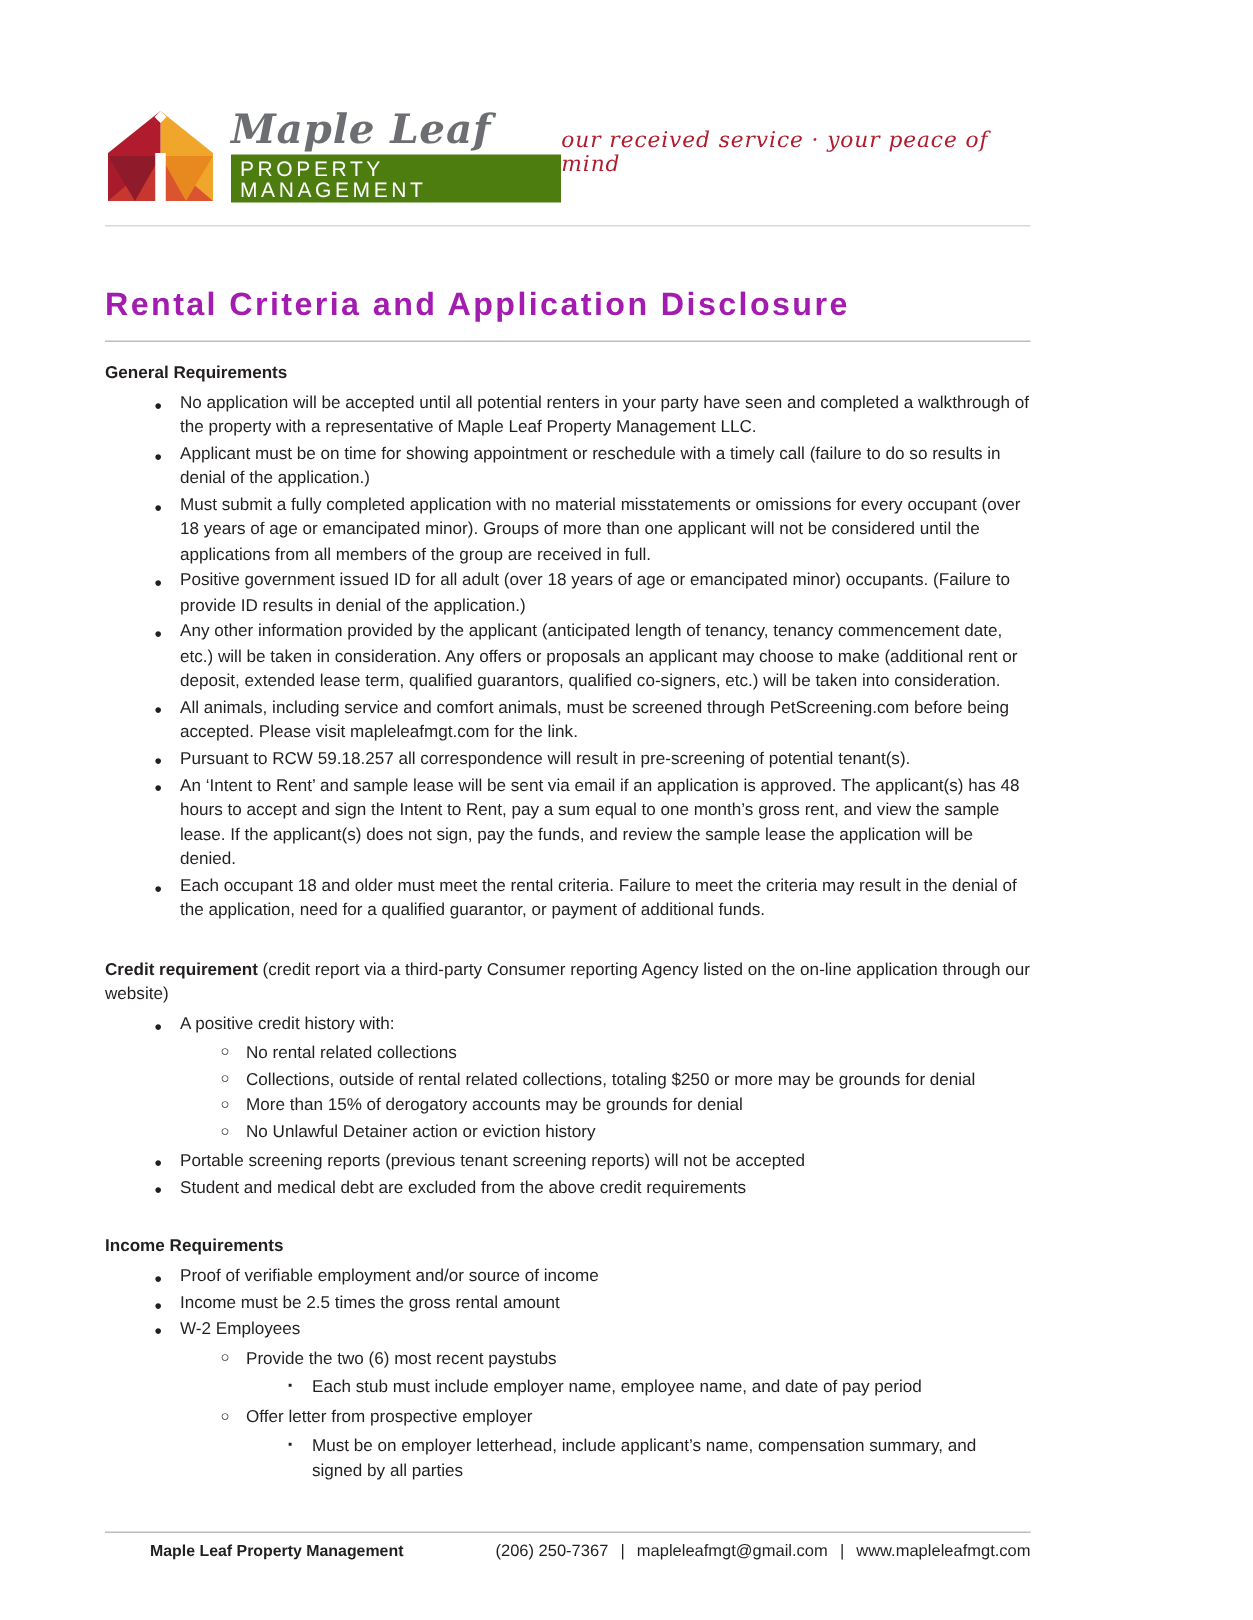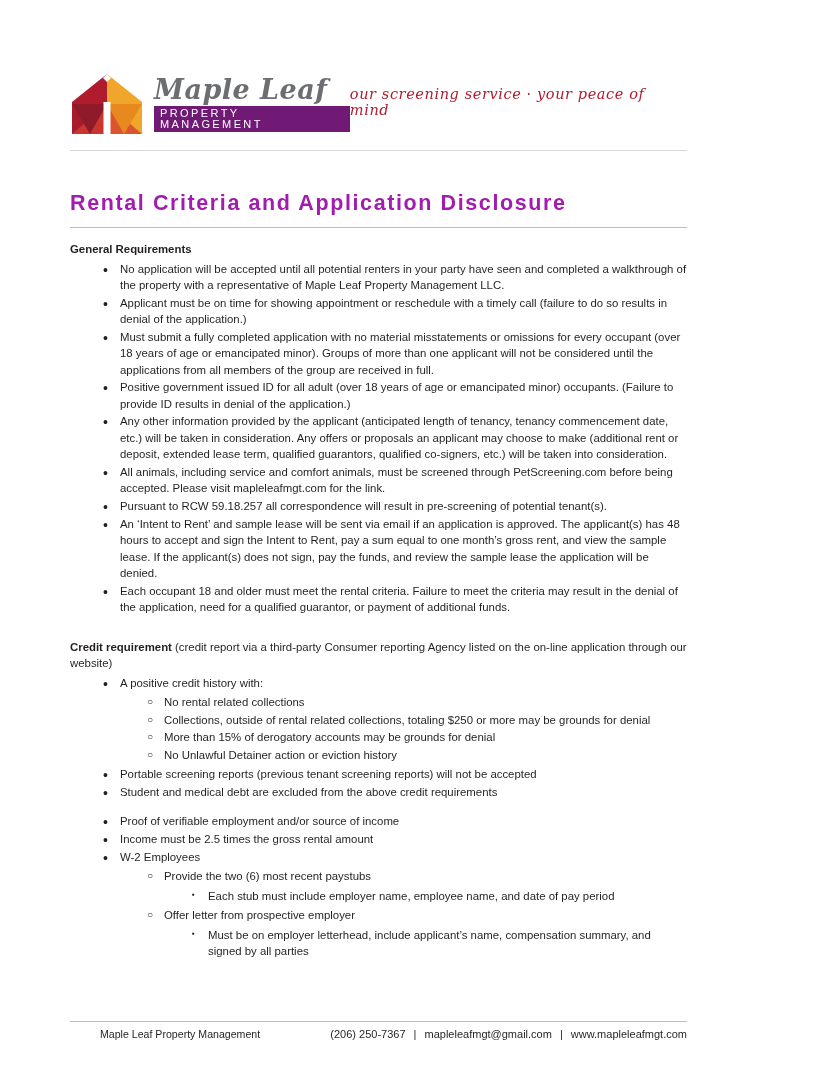--- a/index.html
+++ b/index.html
@@ -50,24 +50,24 @@
   .brand-name {
     font-family: "DejaVu Serif", serif;
     font-style: italic;
     font-weight: bold;
     font-size: 27px;
     color: #6d6e71;
     letter-spacing: 0.5px;
   }
   .brand-sub {
     font-family: "Liberation Sans", sans-serif;
-    font-size: 11px;
+    font-size: 14px;
     letter-spacing: 2.4px;
     color: #ffffff;
-    background: #701a75;
+    background: #4d7c0f;
     padding: 2px 4px 2px 6px;
     margin-top: 3px;
     width: fit-content;
   }
   .tagline {
     font-family: "DejaVu Serif", serif;
     font-style: italic;
     font-size: 14.5px;
     color: #b01c2e;
     letter-spacing: 0.6px;
@@ -162,21 +162,21 @@
     right: 70px;
     bottom: 40px;
     border-top: 1px solid #bdbdbd;
     padding-top: 6px;
     display: flex;
     align-items: baseline;
     justify-content: space-between;
     font-size: 10.6px;
   }
   .footer-left {
-    font-weight: normal;
+    font-weight: bold;
     padding-left: 30px;
   }
   .footer-right {
     font-size: 11px;
     color: #231f20;
   }
   .footer-right .sep { padding: 0 5px; }
 </style>
 </head>
 <body>
@@ -197,21 +197,21 @@
           <polygon points="37,32 72,32 54,62" fill="#e8891f"></polygon>
           <rect x="33.5" y="30" width="7" height="34" fill="#ffffff"></rect>
           <polygon points="37,2 41,6 37,10 33,6" fill="#ffffff"></polygon>
         </svg>
       </div>
       <div class="brand-text">
         <div class="brand-name">Maple Leaf</div>
         <div class="brand-sub">PROPERTY MANAGEMENT</div>
       </div>
     </div>
-    <div class="tagline">our screening service · your peace of mind</div>
+    <div class="tagline">our received service · your peace of mind</div>
   </div>
 
   <div class="doc-title">Rental Criteria and Application Disclosure</div>
   <div class="title-rule"></div>
 
 
   <div class="section-head">General Requirements</div>
   <ul class="l1">
     <li><span class="bullet">•</span><span>No application will be accepted until all potential renters in your party have seen and completed a walkthrough of the property with a representative of Maple Leaf Property Management LLC.</span></li>
     <li><span class="bullet">•</span><span>Applicant must be on time for showing appointment or reschedule with a timely call (failure to do so results in denial of the application.)</span></li>
@@ -238,20 +238,21 @@
       <li><span class="bullet">○</span><span>No Unlawful Detainer action or eviction history</span></li>
     </ul>
   </div>
   <ul class="l1">
     <li><span class="bullet">•</span><span>Portable screening reports (previous tenant screening reports) will not be accepted</span></li>
     <li><span class="bullet">•</span><span>Student and medical debt are excluded from the above credit requirements</span></li>
   </ul>
 
   <div class="block-gap"></div>
 
+  <div class="section-head">Income Requirements</div>
   <ul class="l1">
     <li><span class="bullet">•</span><span>Proof of verifiable employment and/or source of income</span></li>
     <li><span class="bullet">•</span><span>Income must be 2.5 times the gross rental amount</span></li>
     <li><span class="bullet">•</span><span>W-2 Employees</span></li>
   </ul>
   <div class="sub-wrap">
     <ul class="l2">
       <li><span class="bullet">○</span><span>Provide the two (6) most recent paystubs</span></li>
     </ul>
     <div class="sub-wrap2">

